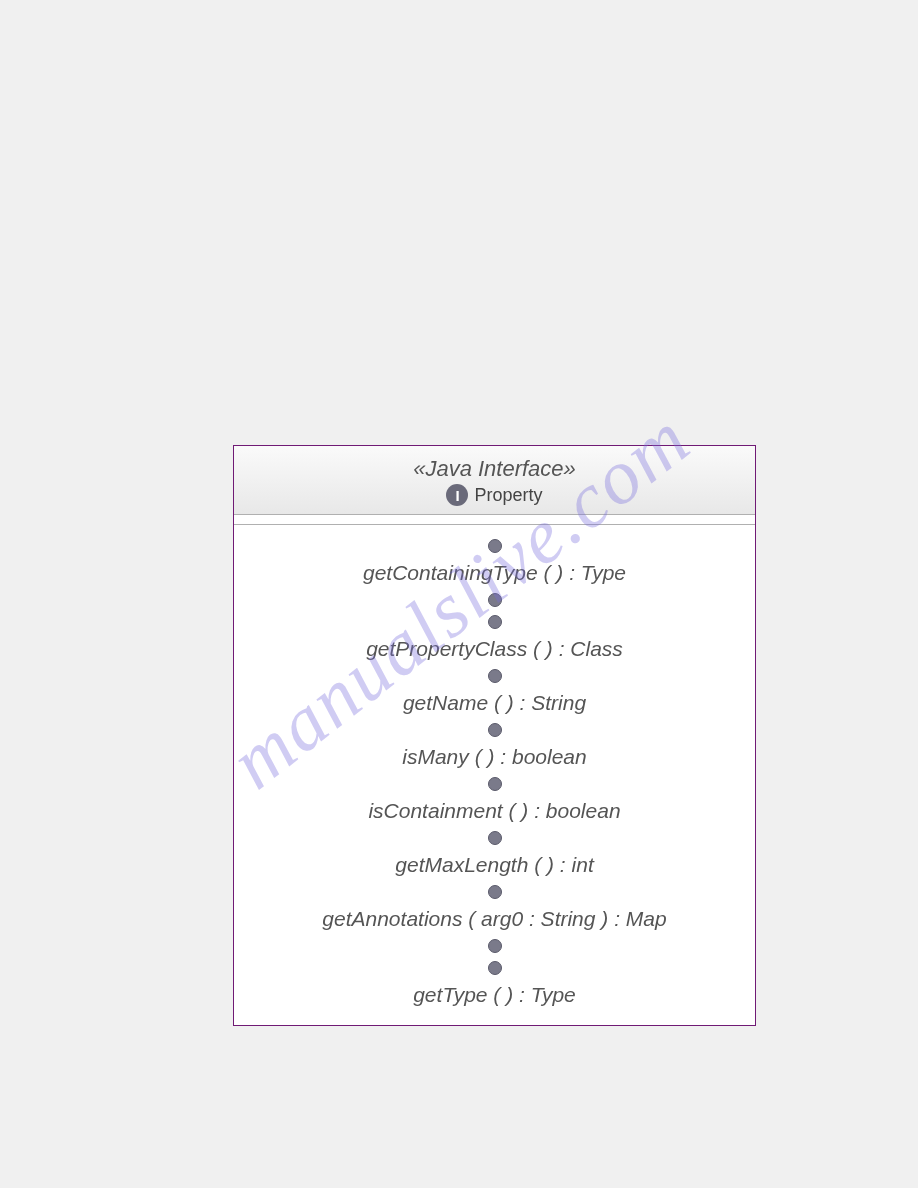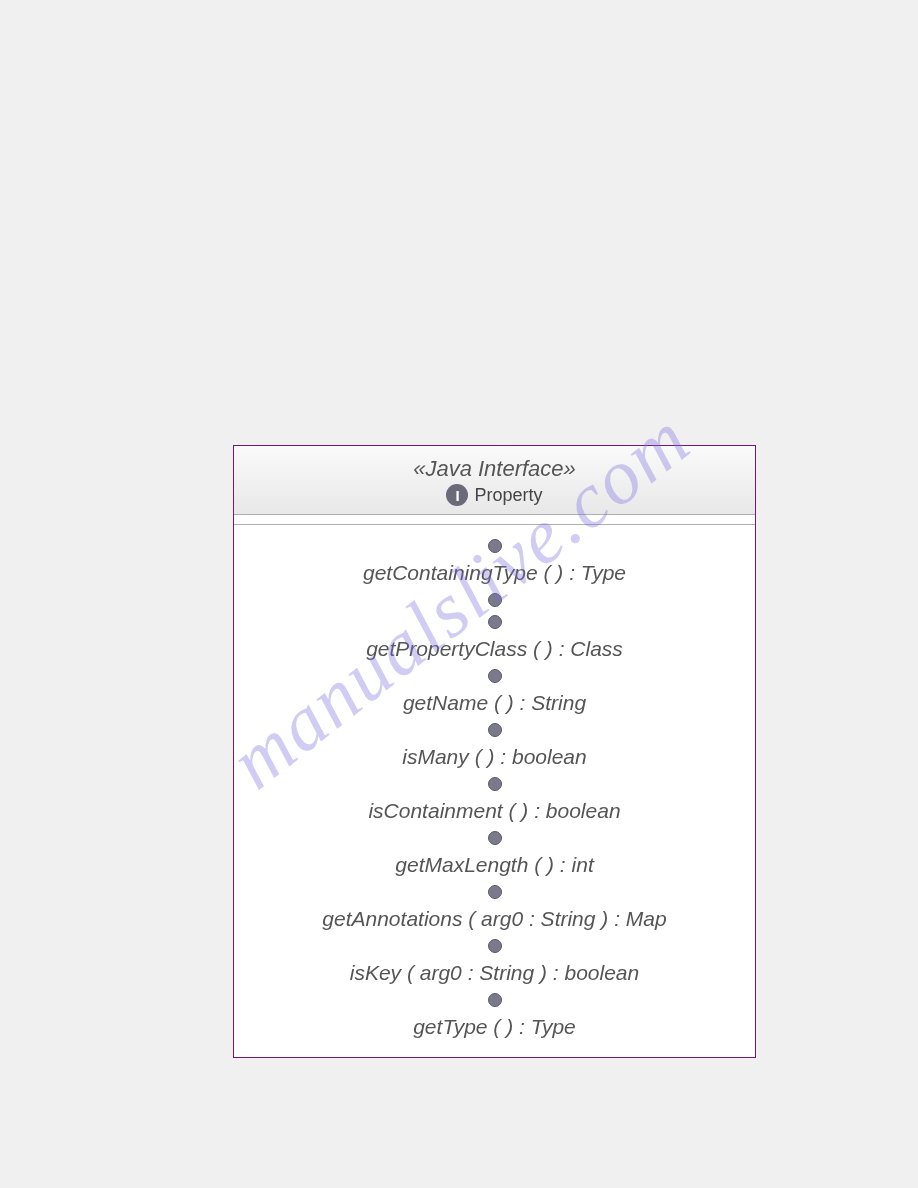--- a/index.html
+++ b/index.html
@@ -135,21 +135,20 @@
     <div class="method-row">
       <span class="vis-dot"></span>
       <span class="method-sig">getMaxLength ( ) : int</span>
     </div>
     <div class="method-row">
       <span class="vis-dot"></span>
       <span class="method-sig">getAnnotations ( arg0 : String ) : Map</span>
     </div>
     <div class="method-row">
       <span class="vis-dot"></span>
-      <span class="method-sig">isKey ( arg0 : String ) : boolean</span>
     </div>
     <div class="method-row">
       <span class="vis-dot"></span>
       <span class="method-sig">getType ( ) : Type</span>
     </div>
   </div>
 </div>
 
 <div class="watermark">manualslive.com</div>
 

